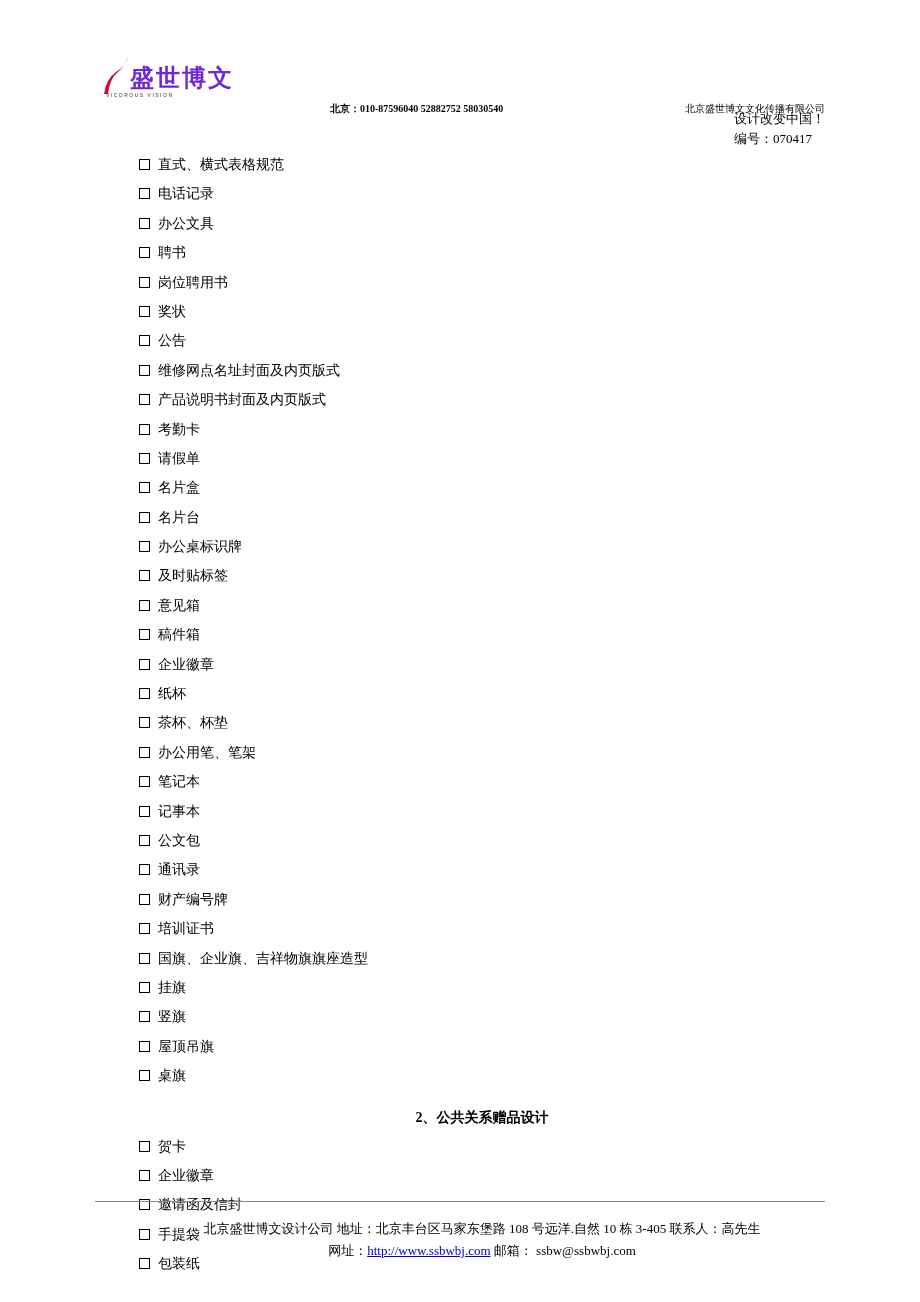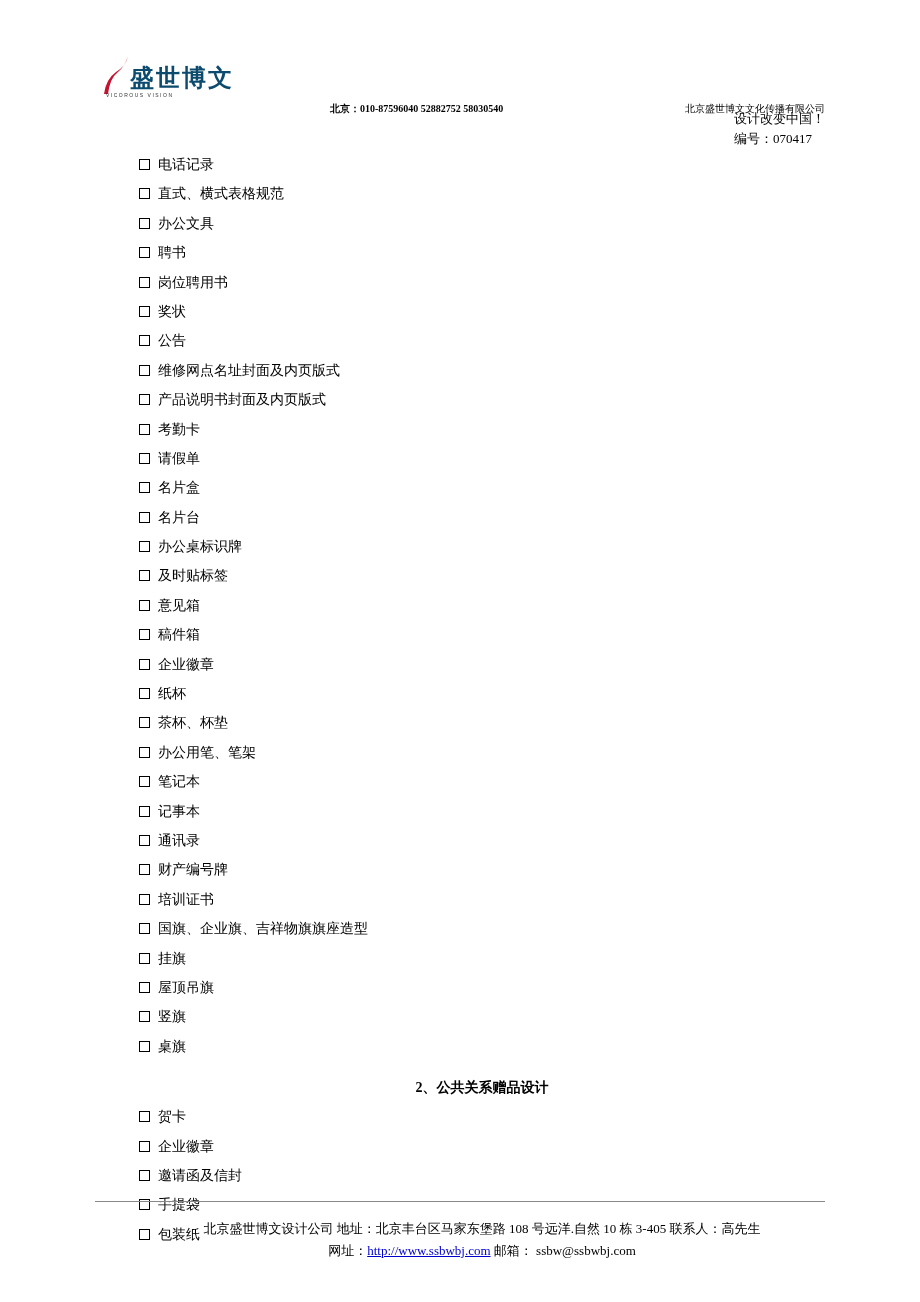--- a/index.html
+++ b/index.html
@@ -37,21 +37,21 @@
       height: 42px;
     }
     .logo-text {
       position: absolute;
       top: 10px;
       left: 30px;
       font-size: 24px;
       font-weight: bold;
       font-family: "SimHei", "黑体", sans-serif;
       letter-spacing: 2px;
-      color: #0c4a6e;
+      color: #6d28d9;
     }
     .logo-sub {
       position: absolute;
       top: 40px;
       left: 6px;
       font-size: 5px;
       letter-spacing: 1.5px;
       color: #333;
       font-family: Arial, sans-serif;
     }
@@ -152,28 +152,28 @@
       <div>
         <span>编号：</span><span>070417</span>
       </div>
     </div>
   </div>
 
   <div class="content">
     <div id="section1-list">
         <div class="checklist-item">
           <span class="checkbox"></span>
+          <span class="item-label">直式、横式表格规范</span>
+        </div>
+        <div class="checklist-item">
+          <span class="checkbox"></span>
           <span class="item-label">电话记录</span>
         </div>
         <div class="checklist-item">
           <span class="checkbox"></span>
-          <span class="item-label">直式、横式表格规范</span>
-        </div>
-        <div class="checklist-item">
-          <span class="checkbox"></span>
           <span class="item-label">办公文具</span>
         </div>
         <div class="checklist-item">
           <span class="checkbox"></span>
           <span class="item-label">聘书</span>
         </div>
         <div class="checklist-item">
           <span class="checkbox"></span>
           <span class="item-label">岗位聘用书</span>
         </div>
@@ -244,45 +244,49 @@
         <div class="checklist-item">
           <span class="checkbox"></span>
           <span class="item-label">笔记本</span>
         </div>
         <div class="checklist-item">
           <span class="checkbox"></span>
           <span class="item-label">记事本</span>
         </div>
         <div class="checklist-item">
           <span class="checkbox"></span>
+          <span class="item-label">公文包</span>
+        </div>
+        <div class="checklist-item">
+          <span class="checkbox"></span>
           <span class="item-label">通讯录</span>
         </div>
         <div class="checklist-item">
           <span class="checkbox"></span>
           <span class="item-label">财产编号牌</span>
         </div>
         <div class="checklist-item">
           <span class="checkbox"></span>
           <span class="item-label">培训证书</span>
         </div>
         <div class="checklist-item">
           <span class="checkbox"></span>
           <span class="item-label">国旗、企业旗、吉祥物旗旗座造型</span>
         </div>
         <div class="checklist-item">
           <span class="checkbox"></span>
           <span class="item-label">挂旗</span>
         </div>
         <div class="checklist-item">
           <span class="checkbox"></span>
+          <span class="item-label">竖旗</span>
+        </div>
+        <div class="checklist-item">
+          <span class="checkbox"></span>
           <span class="item-label">屋顶吊旗</span>
-        </div>
-        <div class="checklist-item">
-          <span class="checkbox"></span>
-          <span class="item-label">竖旗</span>
         </div>
         <div class="checklist-item">
           <span class="checkbox"></span>
           <span class="item-label">桌旗</span>
         </div>
       </div>
     <div class="section-heading">2、公共关系赠品设计</div>
     <div id="section2-list">
         <div class="checklist-item">
           <span class="checkbox"></span>

